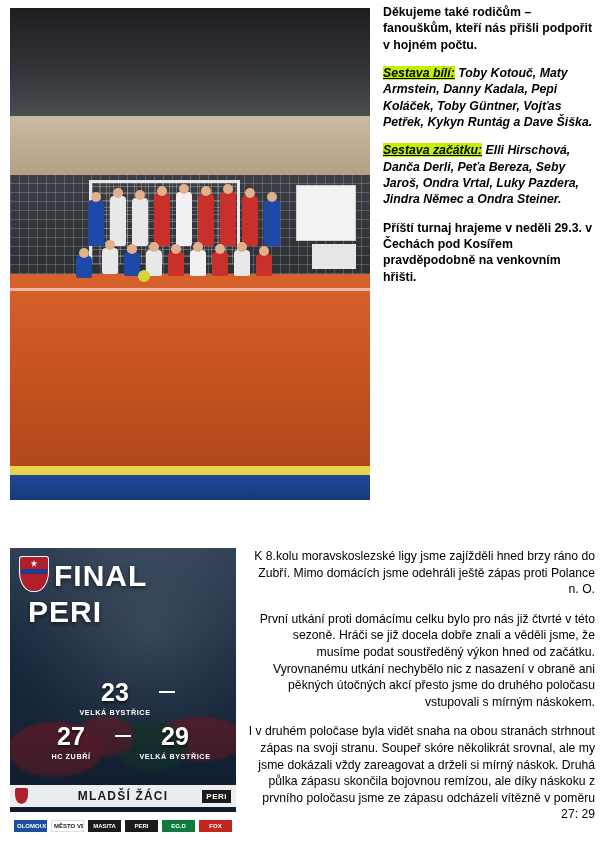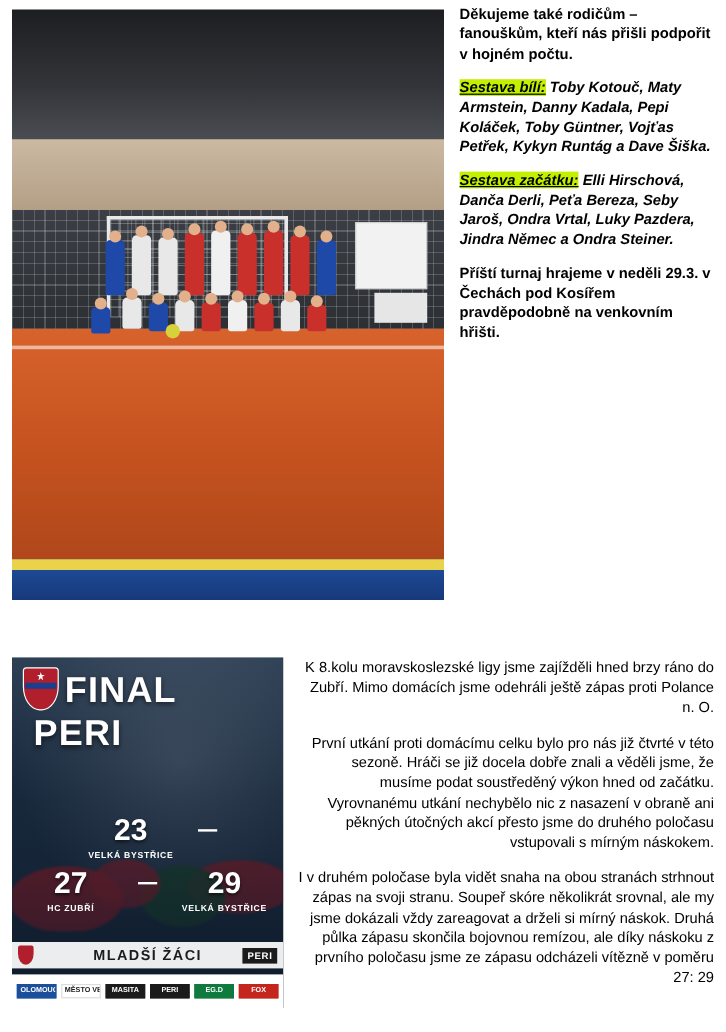--- a/index.html
+++ b/index.html
@@ -221,21 +221,21 @@
     display: block;
     margin-left: -26px;
     margin-top: 4px;
   }
   .score-row {
     position: absolute;
     left: 0; right: 0;
     display: flex;
     align-items: center;
     justify-content: center;
-    gap: 12px;
+    gap: 0;
   }
   .score-row.r1 { top: 132px; }
   .score-row.r2 { top: 176px; }
   .score-cell {
     width: 88px;
     text-align: center;
   }
   .score-num {
     font-size: 25px;
     font-weight: bold;

